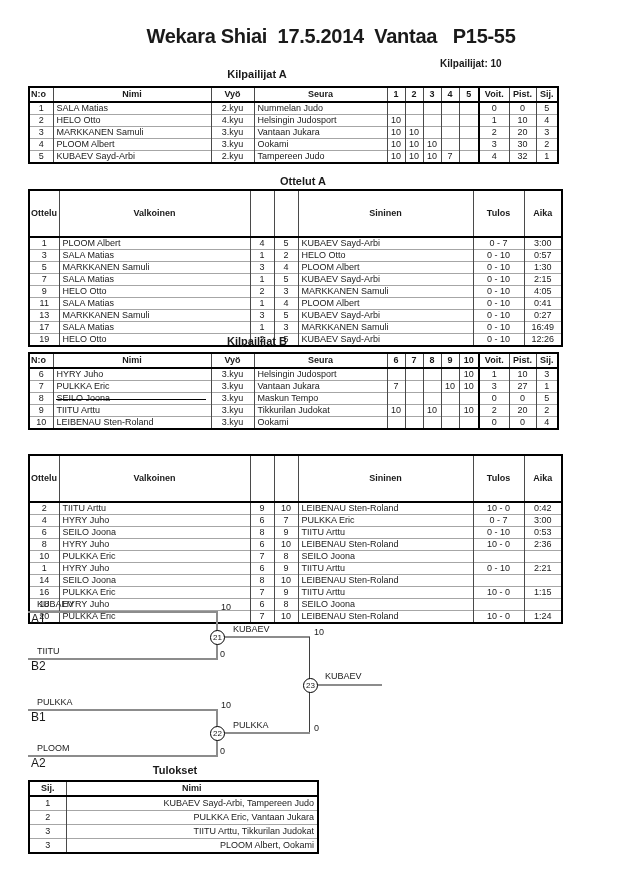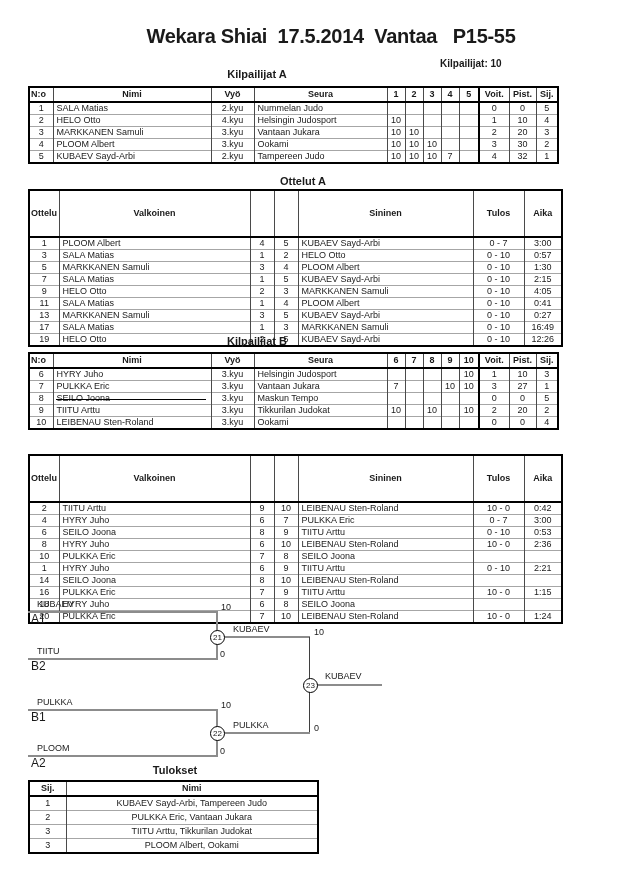--- a/index.html
+++ b/index.html
@@ -33,21 +33,21 @@
   .ktable tr.struck td:nth-child(2){position:relative;}
   .ktable tr.struck td:nth-child(2)::after{content:"";position:absolute;left:2px;right:5px;
       top:50%;border-top:1px solid #000;}
 
   .mtable{width:533px;}
   .mtable td:nth-child(2),.mtable td:nth-child(5){text-align:left;}
   .mtable th:nth-child(1){text-align:left;overflow:visible;padding:16px 1px;}
 
   .rtable{width:289px;}
   .rtable td{height:13px;}
-  .rtable td:nth-child(2){text-align:center;}
+  .rtable td:nth-child(2){text-align:right;}
 
   .t-pool-a{top:86px;}
   .t-matches-a{top:189px;}
   .t-pool-b{top:352px;}
   .t-matches-b{top:454px;}
   .t-results{top:780px;}
 
   .bracket .hline{position:absolute;height:2px;background:#8c8c8c;}
   .bracket .vline{position:absolute;width:2px;background:#8c8c8c;}
   .bracket .vline.thin{width:1px;background:#3f3f3f;}

